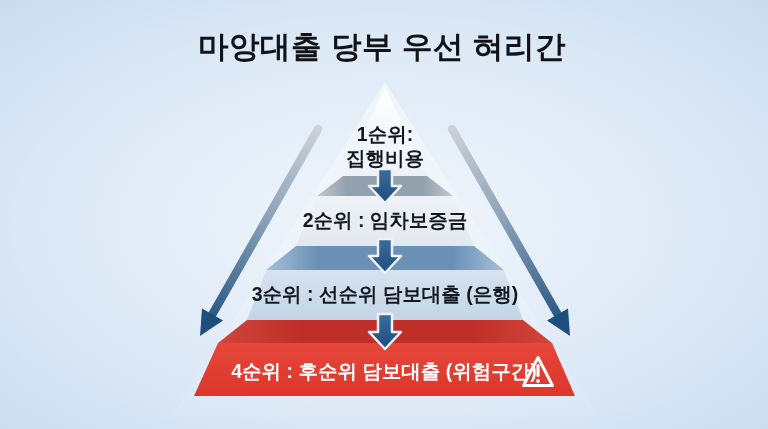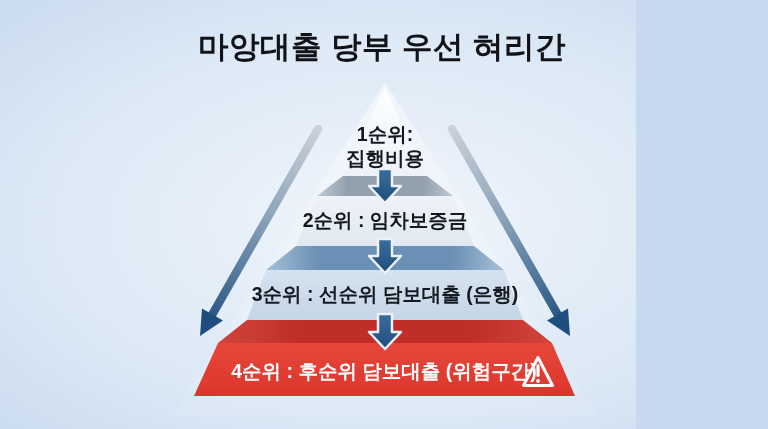--- a/index.html
+++ b/index.html
@@ -1,17 +1,17 @@
 <!DOCTYPE html>
 <html><head>
 <meta charset="utf-8">
 <style>
   html,body{margin:0;padding:0;background:#c6d9ee;}
   .stage{
-    width:636px;height:429px;position:relative;overflow:hidden;
+    width:768px;height:429px;position:relative;overflow:hidden;
     font-family:"Liberation Sans","DejaVu Sans",sans-serif;
   }
   svg{display:block;width:768px;height:429px;}
   text{font-family:"Liberation Sans","DejaVu Sans",sans-serif;}
   .title-text{font-size:30.5px;font-weight:700;letter-spacing:.5px;}
   .lvl-text{font-size:19.5px;font-weight:700;}
   .lvl-text-white{font-size:19.5px;font-weight:700;}
 </style>
 </head>
 <body>

